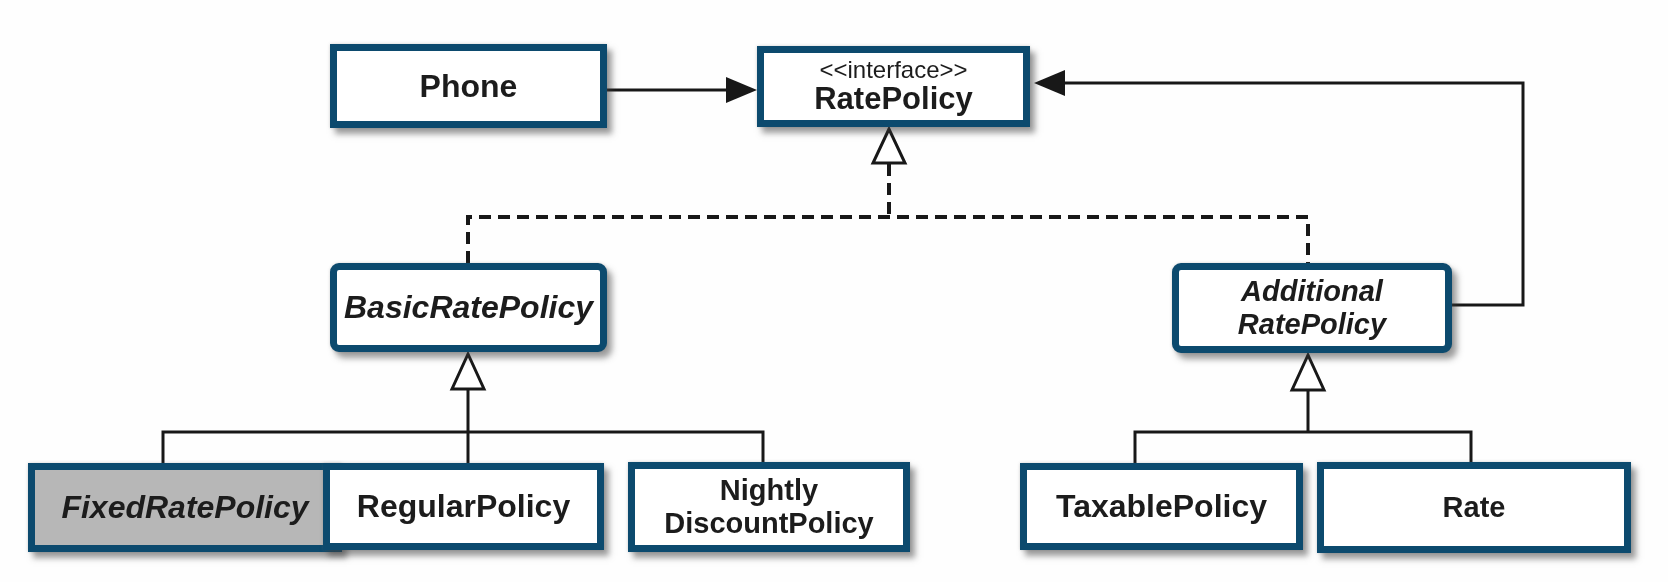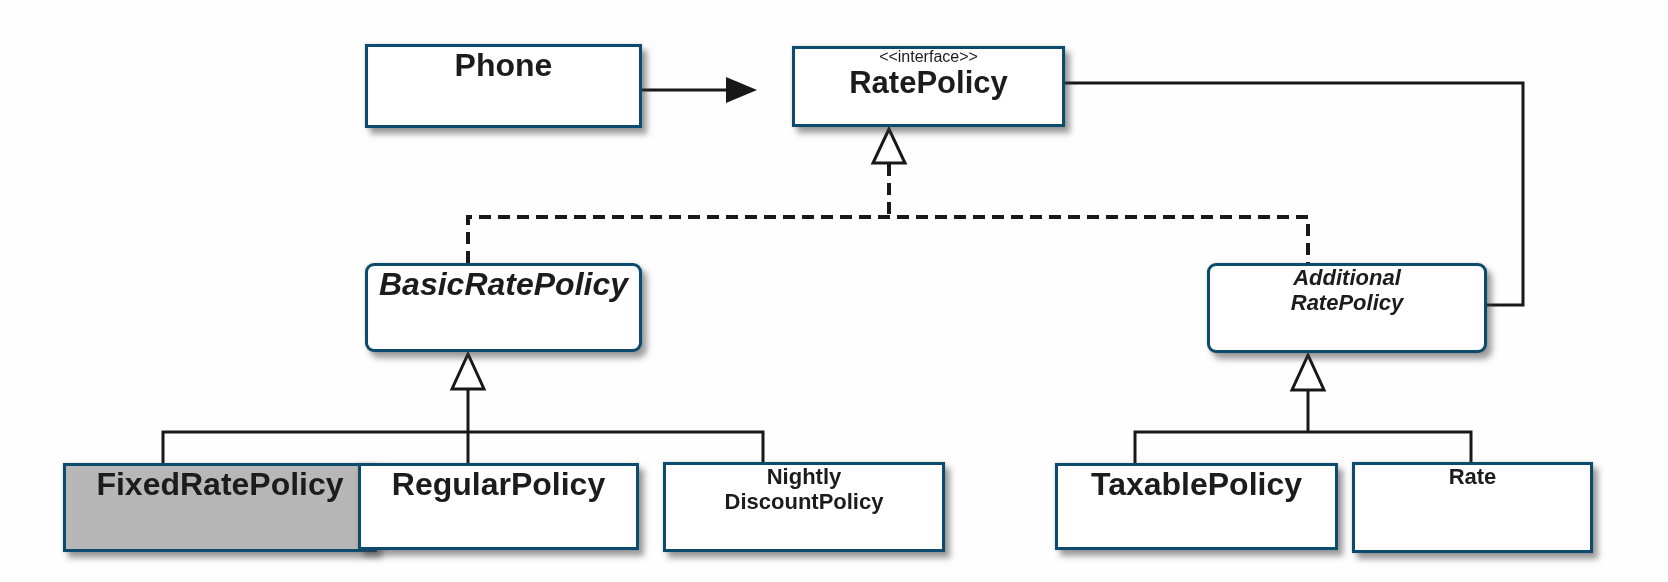--- a/index.html
+++ b/index.html
@@ -8,36 +8,35 @@
     width:1668px;height:582px;
     background:#fefefe;
     font-family:"Liberation Sans", sans-serif;
     overflow:hidden;
   }
   .wires{position:absolute;left:0;top:0;z-index:1;}
   .uml-box{
     position:absolute;
     box-sizing:border-box;
     background:#ffffff;
-    border:3px solid #0c4a6e;
+    border:7px solid #0c4a6e;
     color:#1c1c1c;
     display:flex;flex-direction:column;
-    align-items:center;justify-content:flex-start;
+    align-items:center;justify-content:center;
     text-align:center;
     font-size:32px;font-weight:600;
     line-height:1.13;
     z-index:2;
     box-shadow:5px 6px 6px rgba(60,60,60,.5), 0 0 3px rgba(110,110,110,.28);
-    margin-left:35px;
   }
   .uml-box.abstract{font-style:italic;border-radius:9px;}
   .uml-box.shaded{background:#b7b7b7;}
-  .stereotype{font-size:16px;font-weight:400;font-style:normal;line-height:1.05;}
+  .stereotype{font-size:24px;font-weight:400;font-style:normal;line-height:1.05;}
   .iface-name{font-size:31px;font-weight:700;line-height:1.1;}
-  .two-line{font-size:22px;}
+  .two-line{font-size:29px;}
 </style>
 </head>
 <body>
 
 <div class="stage">
 
   <svg class="wires" width="1668" height="582" viewBox="0 0 1668 582">
 
     <g>
       <line x1="607" y1="90" x2="732" y2="90" stroke="#181818" stroke-width="3"></line>
@@ -79,34 +78,34 @@
 
   <div class="uml-box abstract" style="left:330px;top:263px;width:277px;height:89px;">
     <span>BasicRatePolicy</span>
   </div>
 
   <div class="uml-box abstract two-line" style="left:1172px;top:263px;width:280px;height:90px;">
     <span>Additional</span>
     <span>RatePolicy</span>
   </div>
 
-  <div class="uml-box shaded" style="left:28px;top:463px;width:314px;height:89px;">
+  <div class="uml-box shaded" style="left:28px;top:463px;width:314px;height:89px;font-style:italic;">
     <span>FixedRatePolicy</span>
   </div>
 
   <div class="uml-box" style="left:323px;top:463px;width:281px;height:87px;">
     <span>RegularPolicy</span>
   </div>
 
   <div class="uml-box" style="left:1020px;top:463px;width:283px;height:87px;">
     <span>TaxablePolicy</span>
   </div>
 
   <div class="uml-box two-line" style="left:628px;top:462px;width:282px;height:90px;">
     <span>Nightly</span>
     <span>DiscountPolicy</span>
   </div>
 
-  <div class="uml-box two-line" style="left:1317px;top:462px;width:241px;height:91px;">
+  <div class="uml-box two-line" style="left:1317px;top:462px;width:314px;height:91px;">
     <span>Rate</span>
   </div>
 
 </div>
 
 </body></html>

